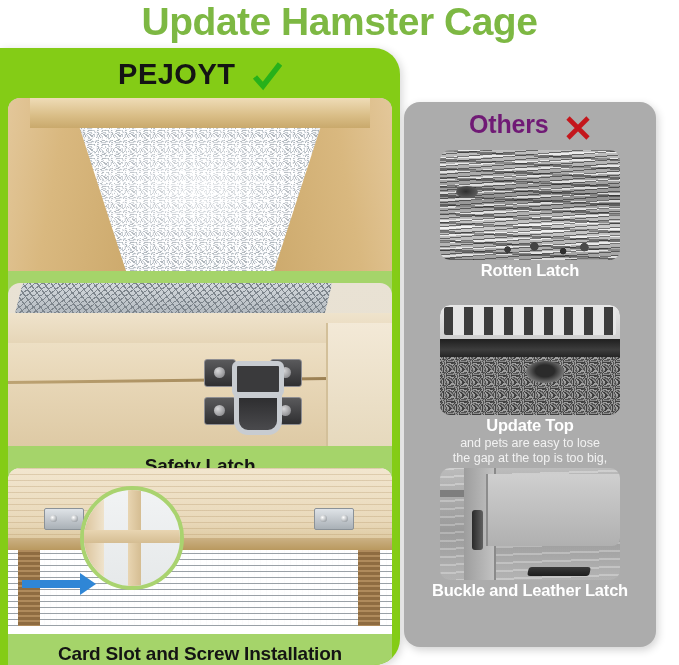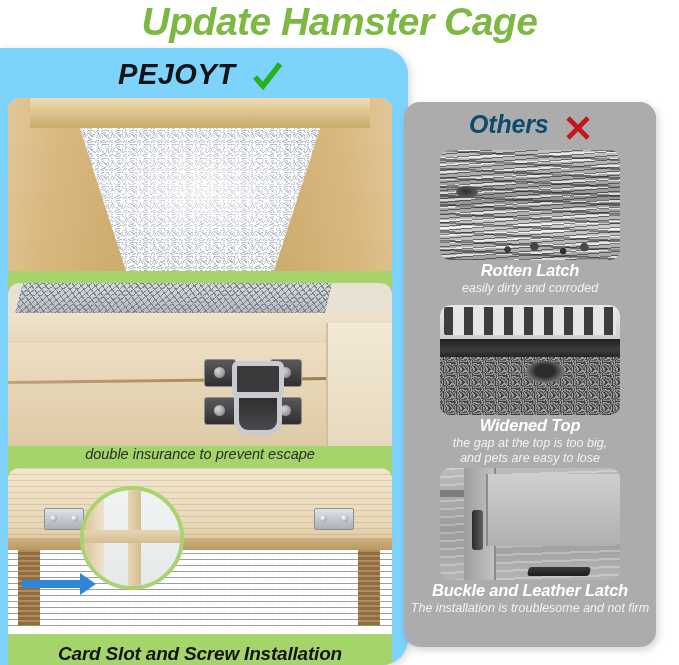--- a/index.html
+++ b/index.html
@@ -3,41 +3,40 @@
 <meta charset="utf-8">
 <style>
   html,body{margin:0;padding:0;}
   body{
     width:679px;height:665px;
     background:#ffffff;
     font-family:"Liberation Sans", sans-serif;
     overflow:hidden;
     position:relative;
   }
-  .page{position:relative;width:679px;height:665px;background:#fff;overflow:hidden;font-style:italic;}
+  .page{position:relative;width:679px;height:665px;background:#fff;overflow:hidden;}
 
   
   .title{
     position:absolute;top:-2px;left:0;width:679px;
     text-align:center;
     font-size:39px;font-weight:bold;
     color:#7db843;
     letter-spacing:-0.5px;
     line-height:48px;
     white-space:nowrap;
   }
 
   
   .left-card{
     position:absolute;left:0;top:48px;width:400px;height:617px;
-    background:#7dd3fc;
+    background:#84cc16;
     border-radius:0 26px 26px 0;
     box-shadow:2px 2px 9px rgba(0,0,0,0.16);
     overflow:hidden;
-    padding-left:8px;
   }
   .brand-row{
     position:absolute;top:10px;left:0;width:400px;
     text-align:center;height:40px;
   }
   .brand-name{
     display:inline-block;
     font-size:29px;font-weight:bold;color:#141414;
     letter-spacing:0.5px;vertical-align:middle;
   }
@@ -241,21 +240,21 @@
     position:absolute;left:404px;top:102px;width:252px;height:545px;
     background:#acacac;
     border-radius:16px;
     box-shadow:2px 3px 9px rgba(0,0,0,0.18);
     overflow:hidden;
   }
   .others-row{
     position:absolute;top:8px;left:0;width:252px;text-align:center;height:34px;
   }
   .others-label{
-    display:inline-block;font-size:25px;font-weight:bold;color:#0c4a6e;
+    display:inline-block;font-size:25px;font-weight:bold;color:#701a75;
     vertical-align:middle;letter-spacing:-0.2px;
   }
   .cross{
     display:inline-block;width:26px;height:26px;margin-left:12px;vertical-align:middle;
     position:relative;top:3px;
   }
   .rphoto{position:absolute;left:36px;width:180px;border-radius:10px;overflow:hidden;}
   .rp1{top:48px;height:110px;}
   .rp2{top:203px;height:110px;}
   .rp3{top:366px;height:112px;}
@@ -403,20 +402,21 @@
             <div class="latch-screw"></div>
           </div>
         <div class="latch-plate lp4">
             <div class="latch-screw"></div>
           </div>
         <div class="latch-loop"></div>
         <div class="latch-hook"></div>
       </div>
     </div>
     <div class="cap c2">
+      <div class="cap-title">Safety Latch</div>
       <div class="cap-sub">double insurance to prevent escape</div>
     </div>
 
     <div class="photo p3">
       <div class="cage-bg"></div>
       <div class="cage-mesh"></div>
       <div class="cage-post cp-l"></div>
       <div class="cage-post cp-r"></div>
       <div class="cage-lid"></div>
       <div class="cage-lid-edge"></div>
@@ -447,45 +447,43 @@
       </span>
     </div>
 
     <div class="rphoto rp1">
       <div class="rotten"></div>
       <div class="rotten-knot"></div>
       <div class="rotten-dots"></div>
     </div>
     <div class="rcap rc1">
       <div class="rcap-title">Rotten Latch</div>
-      <div class="rcap-sub">easily dirty and corroded</div>
     </div>
 
     <div class="rphoto rp2">
       <div class="wcage"></div>
       <div class="wcage-bed"></div>
       <div class="wcage-bowl"></div>
       <div class="wcage-gap"></div>
       <div class="wcage-lid"></div>
       <div class="wcage-bars"></div>
     </div>
     <div class="rcap rc2">
-      <div class="rcap-title">Widened Top</div>
+      <div class="rcap-title">Update Top</div>
+      <div class="rcap-sub">and pets are easy to lose</div>
       <div class="rcap-sub">the gap at the top is too big,</div>
-      <div class="rcap-sub">and pets are easy to lose</div>
     </div>
 
     <div class="rphoto rp3">
       <div class="buckle-bg"></div>
       <div class="buckle-left-shelf"></div>
       <div class="buckle-post"></div>
       <div class="buckle-door"></div>
       <div class="buckle-strap"></div>
       <div class="buckle-bottom"></div>
     </div>
     <div class="rcap rc3">
       <div class="rcap-title">Buckle and Leather Latch</div>
-      <div class="rcap-sub">The installation is troublesome and not firm</div>
     </div>
 
   </div>
 
 </div>
 
 </body></html>

